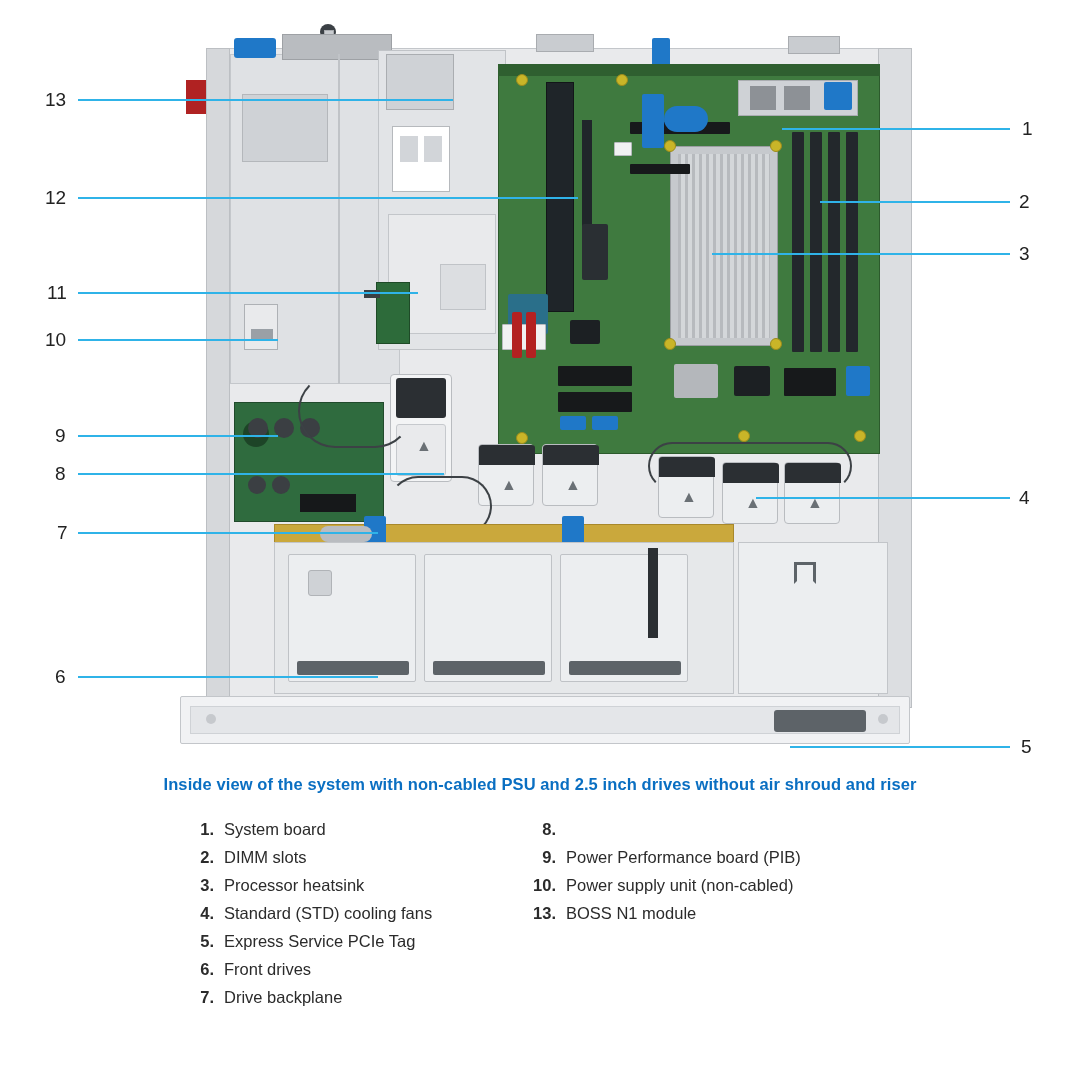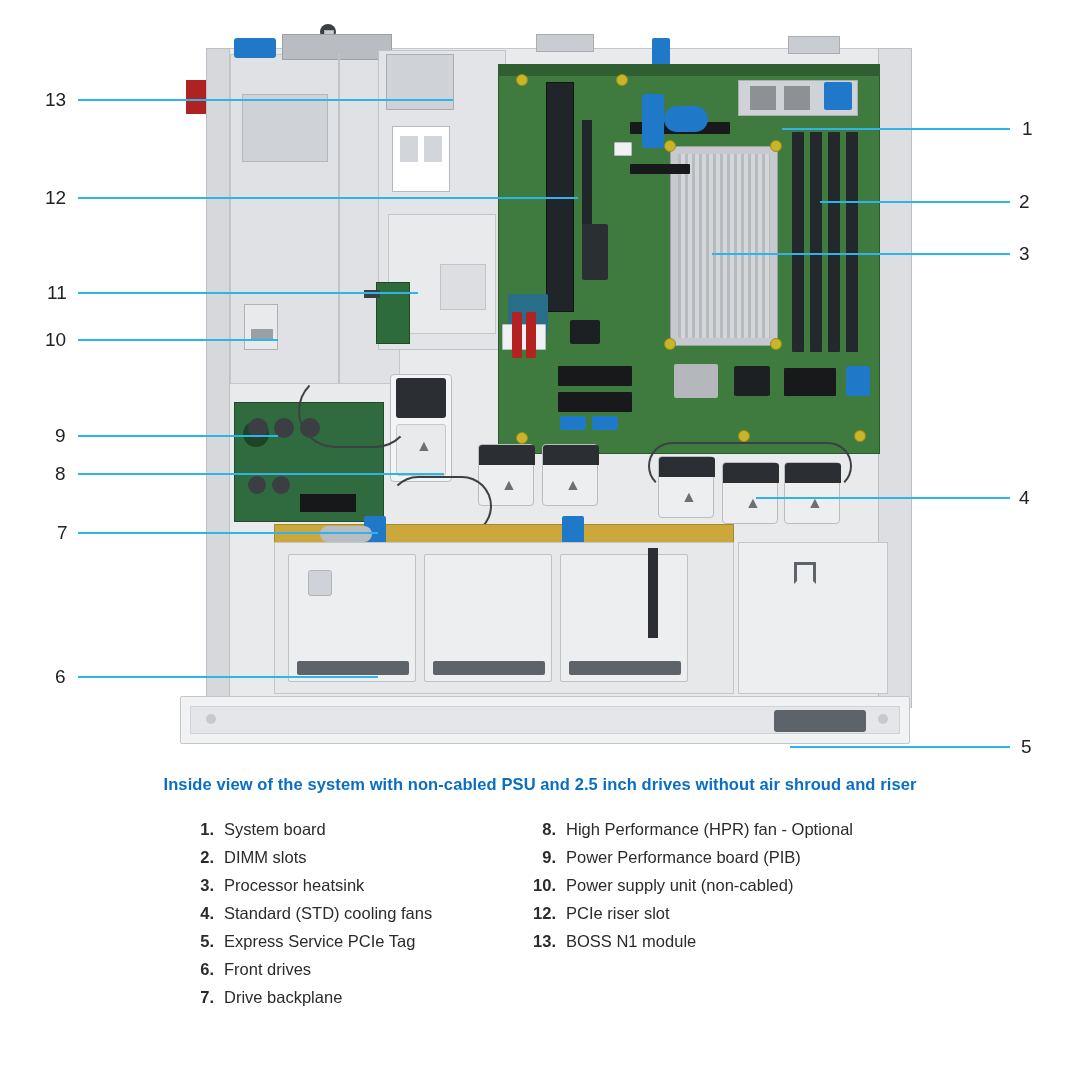--- a/index.html
+++ b/index.html
@@ -592,34 +592,29 @@
       </div>
       <div class="legend-item">
         <span class="legend-num">7.</span>
         <span class="legend-label">Drive backplane</span>
       </div>
     </div>
 
     <div class="legend-col right">
       <div class="legend-item">
         <span class="legend-num">8.</span>
-        <span class="legend-label">High Performance (HPR) fan - Optional</span>
       </div>
       <div class="legend-item">
         <span class="legend-num">9.</span>
         <span class="legend-label">Power Performance board (PIB)</span>
       </div>
       <div class="legend-item">
         <span class="legend-num">10.</span>
         <span class="legend-label">Power supply unit (non-cabled)</span>
       </div>
       <div class="legend-item">
-        <span class="legend-num">12.</span>
-        <span class="legend-label">PCIe riser slot</span>
-      </div>
-      <div class="legend-item">
         <span class="legend-num">13.</span>
         <span class="legend-label">BOSS N1 module</span>
       </div>
     </div>
   </div>
 
 </div>
 
 </body></html>

